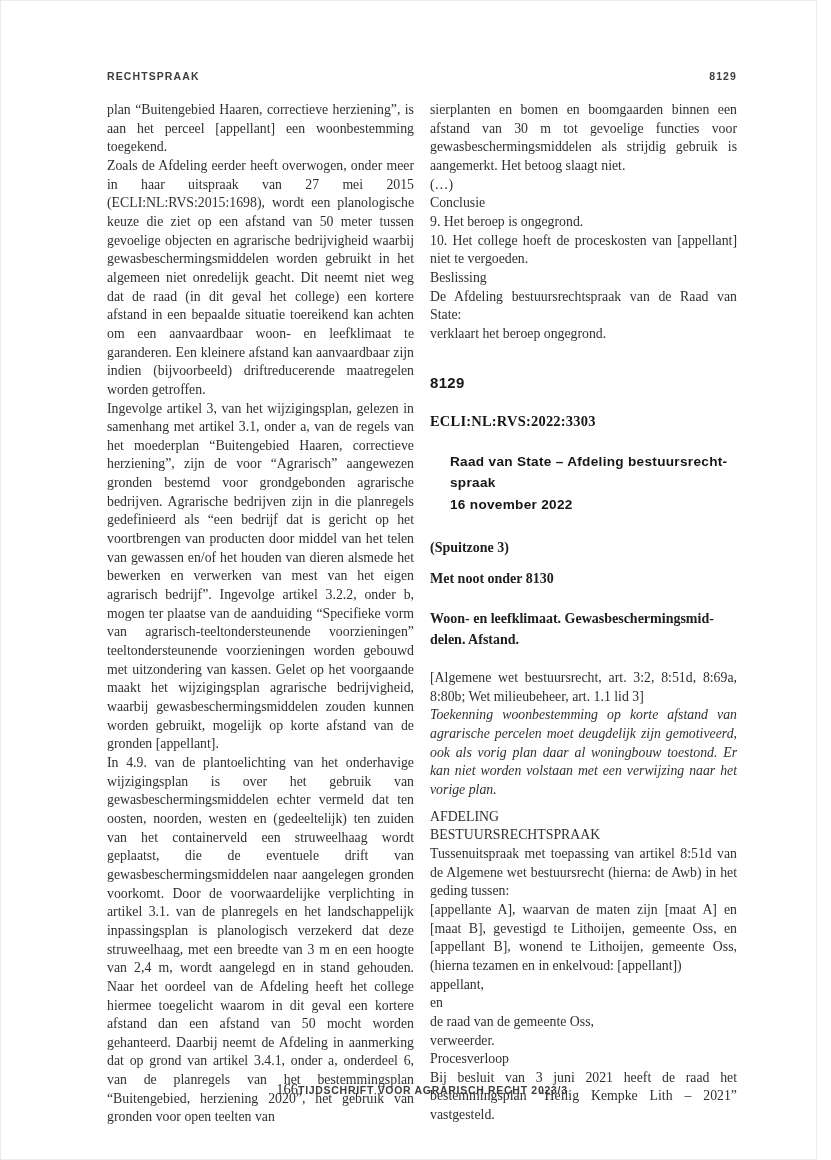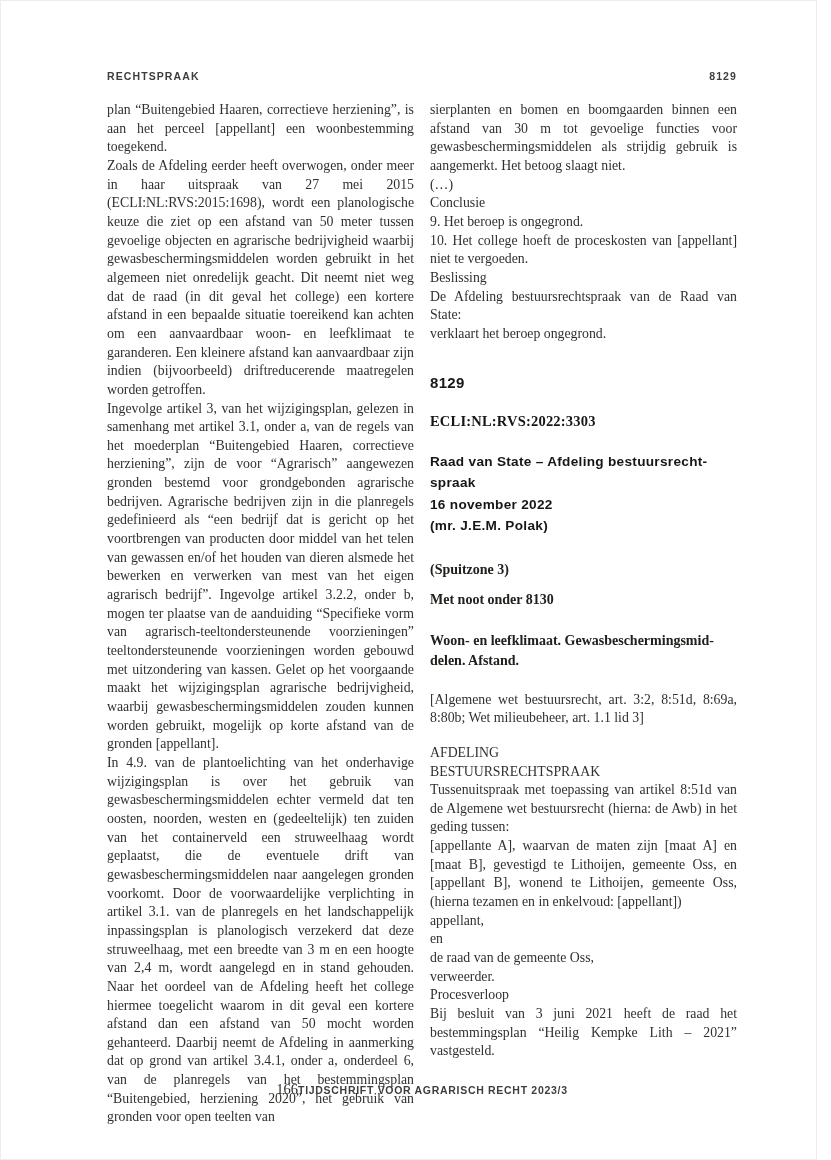--- a/index.html
+++ b/index.html
@@ -42,34 +42,34 @@
   .art-ecli {
     margin-top:22px;
     font-family:Liberation Serif, serif;
     font-weight:bold; font-size:14.5px; letter-spacing:.2px;
     color:#181613;
   }
   .art-meta {
     margin-top:21px;
     font-family:"Liberation Sans", sans-serif;
     font-weight:bold; font-size:13.6px; line-height:21.5px;
-    letter-spacing:.3px; color:#181613;
+    letter-spacing:.3px; color:#181613;margin-left:20px;
   }
   .art-court { white-space:pre-line; }
   .serif-bold {
     font-family:"Liberation Serif", serif;
     font-weight:bold; font-size:14px; line-height:20.5px;
     color:#22201c;
   }
   .art-topic   { margin-top:23px; }
   .art-note    { margin-top:10px; }
   .art-keywords{ margin-top:20px; white-space:pre-line; }
   .art-statutes{ margin-top:19px; }
   .art-summary { font-style:italic; }
-  .art-body    { margin-top:16px; }
+  .art-body    { margin-top:8px; }
   .footer {
     position:absolute; top:1081px; left:107px; width:630px;
     display:flex; justify-content:center; align-items:baseline;
   }
   .footer-page {
     font-family:"Liberation Serif", serif;
     font-size:14.5px; color:#2e2c29;
   }
   .footer-journal {
     font-family:"Liberation Sans", sans-serif;
@@ -111,32 +111,32 @@
         </div>
 
       <div class="art-number">8129</div>
 
       <div class="art-ecli">ECLI:NL:RVS:2022:3303</div>
 
       <div class="art-meta">
         <div class="art-court">Raad van State – Afdeling bestuursrecht-
 spraak</div>
         <div>16 november 2022</div>
-        <div>(mr. J.E.M. Polak)</div>
       </div>
 
       <div class="serif-bold art-topic">(Spuitzone 3)</div>
 
       <div class="serif-bold art-note">Met noot onder 8130</div>
 
       <div class="serif-bold art-keywords">Woon- en leefklimaat. Gewasbeschermingsmid-
 delen. Afstand.</div>
 
       <p class="body-par art-statutes">[Algemene wet bestuursrecht, art. 3:2, 8:51d, 8:69a, 8:80b; Wet milieubeheer, art. 1.1 lid 3]</p>
 
+      <p class="body-par art-summary">Toekenning woonbestemming op korte afstand van agrarische percelen moet deugdelijk zijn gemotiveerd, ook als vorig plan daar al woningbouw toestond. Er kan niet worden volstaan met een verwijzing naar het vorige plan.</p>
 
       <div class="art-body">
           <p class="body-par">AFDELING</p>
           <p class="body-par">BESTUURSRECHTSPRAAK</p>
           <p class="body-par">Tussenuitspraak met toepassing van artikel 8:51d van de Algemene wet bestuursrecht (hierna: de Awb) in het geding tussen:</p>
           <p class="body-par">[appellante A], waarvan de maten zijn [maat A] en [maat B], gevestigd te Lithoijen, gemeente Oss, en [appellant B], wonend te Lithoijen, gemeente Oss, (hierna tezamen en in enkelvoud: [appellant])</p>
           <p class="body-par">appellant,</p>
           <p class="body-par">en</p>
           <p class="body-par">de raad van de gemeente Oss,</p>
           <p class="body-par">verweerder.</p>

